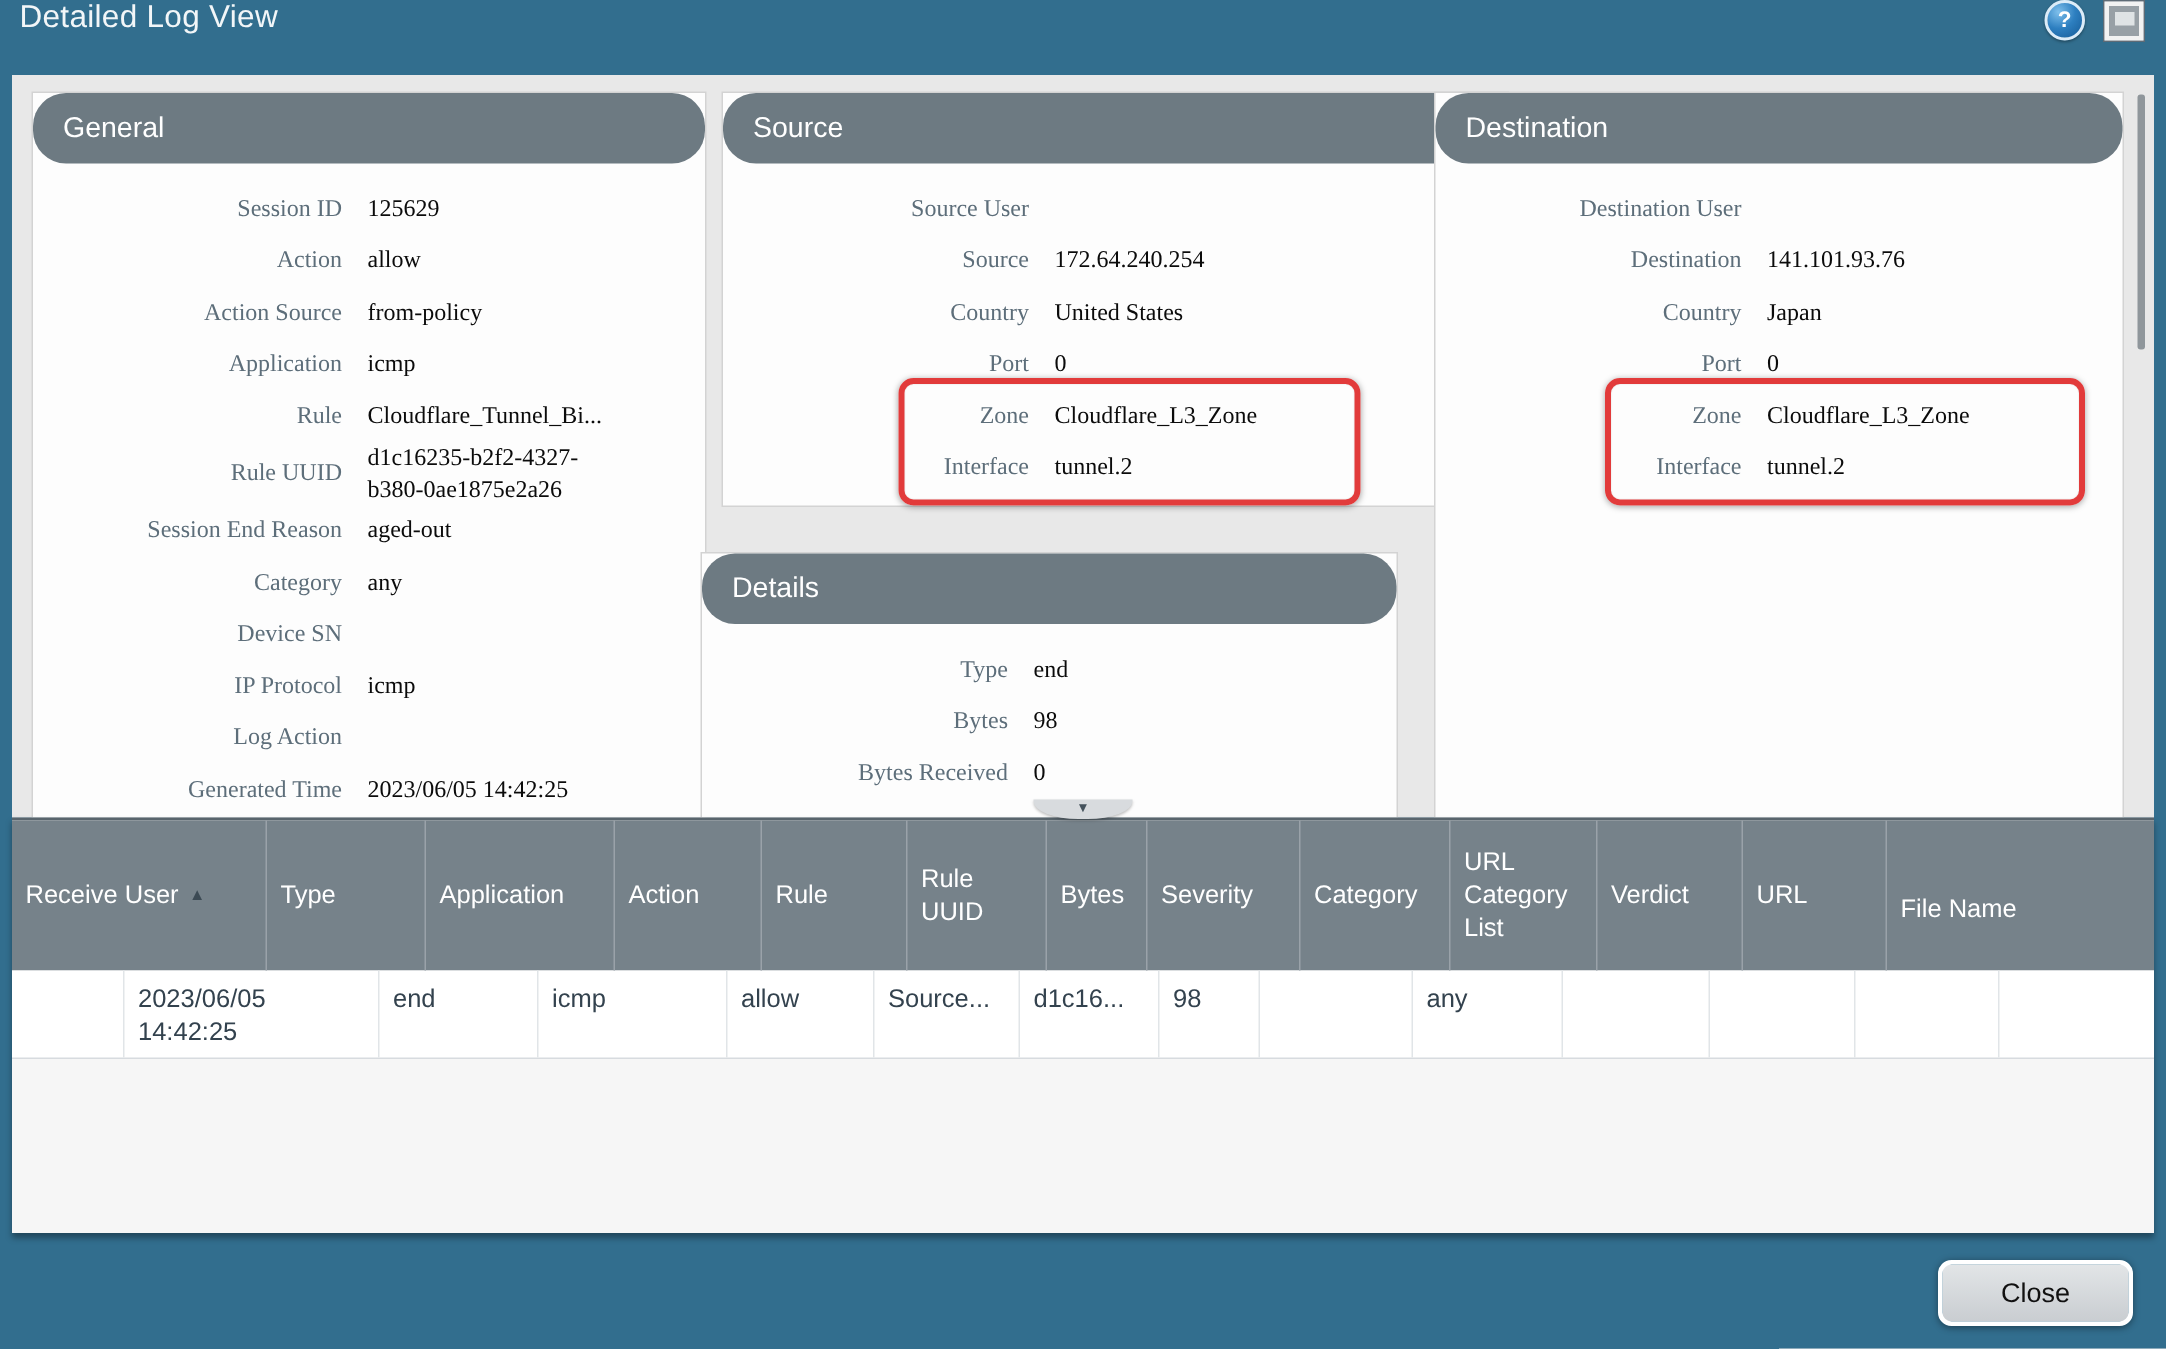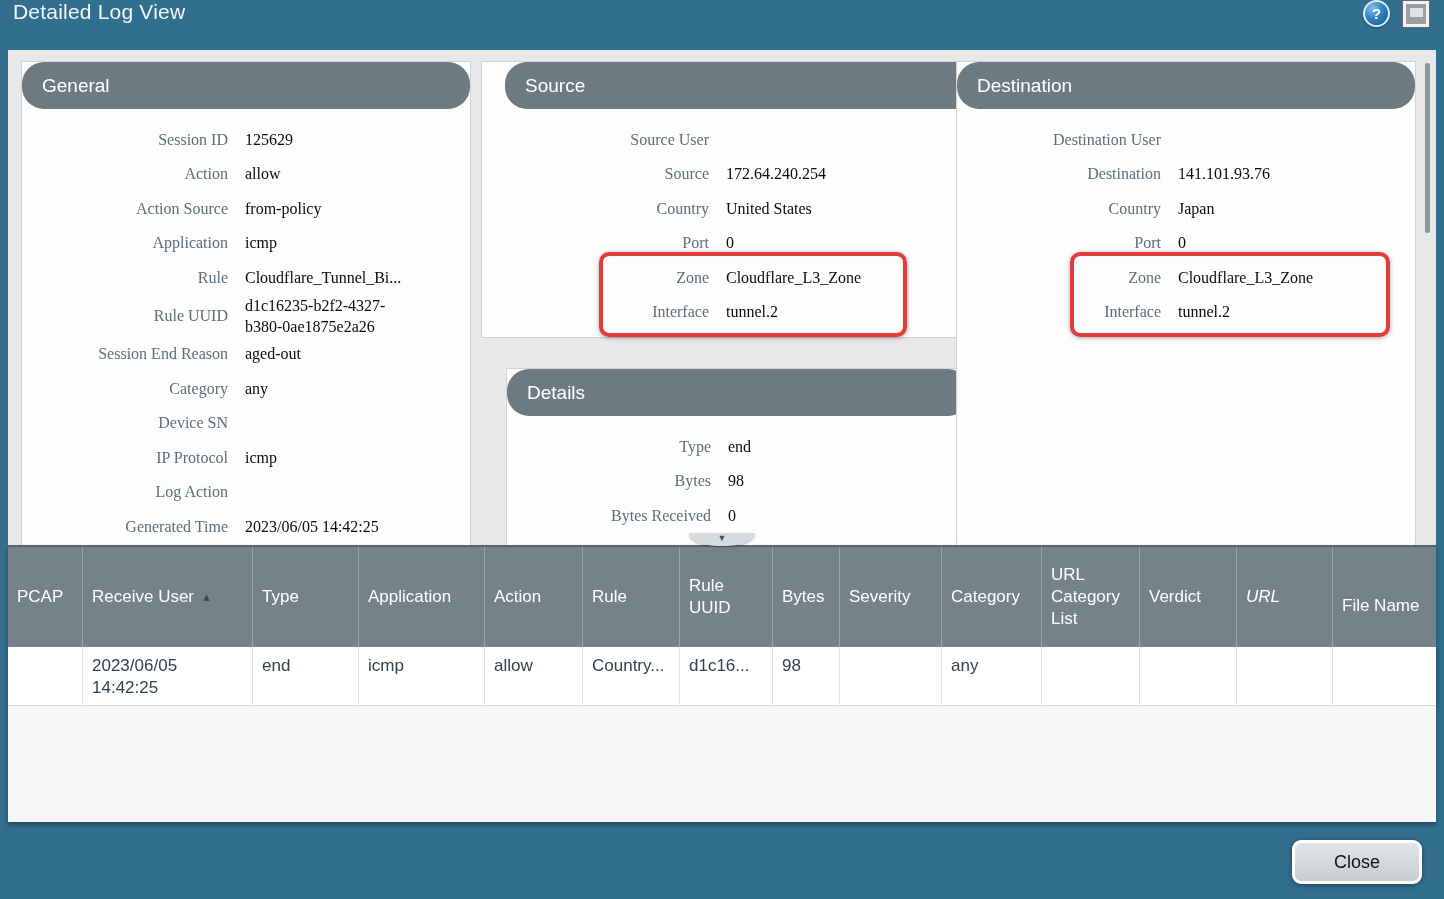--- a/index.html
+++ b/index.html
@@ -34,22 +34,22 @@
     display:flex;align-items:center;padding-left:20px;box-sizing:border-box;border-radius:22px;}
   .panel-body{padding-top:13px;}
   .frow{display:flex;align-items:center;min-height:34.5px;padding:0;font-family:Liberation Serif, serif;}
   .flabel{flex:none;text-align:right;color:#5d6e7a;font-size:16px;line-height:21px;}
   .fvalue{margin-left:17px;color:#0b0b0b;font-size:16px;line-height:21px;overflow-wrap:break-word;}
   .p-general .flabel{width:206px;}
   .p-general .fvalue{max-width:200px;}
   .p-general .fvalue.narrow{max-width:176px;}
   .p-source .flabel,.p-details .flabel,.p-destination .flabel{width:204px;}
   .p-general{left:14px;top:12px;width:448px;height:483px;}
-  .p-source{left:474px;top:12px;width:523px;height:275px;padding-left:23px;}
-  .p-details{left:499px;top:319px;width:463px;height:176px;}
+  .p-source{left:474px;top:12px;width:523px;height:275px;}
+  .p-details{left:460px;top:319px;width:463px;height:176px;}
   .p-destination{left:949px;top:12px;width:458px;height:483px;}
 
   .highlight-box{position:absolute;border:4px solid #e23b3b;border-radius:10px;
     box-shadow:0 1px 4px rgba(0,0,0,.35), inset 0 0 1px rgba(0,0,0,.2);pointer-events:none;}
   .hl-source{left:591px;top:202px;width:300px;height:77px;}
   .hl-destination{left:1062px;top:202px;width:312px;height:77px;}
 
   .scroll-thumb{position:absolute;right:6px;top:13px;width:5px;height:170px;background:#8f969b;border-radius:2px;cursor:pointer;}
 
   
@@ -74,21 +74,21 @@
   .col-2{width:106px;flex:none;}
   .col-3{width:126px;flex:none;}
   .col-4{width:98px;flex:none;}
   .col-5{width:97px;flex:none;}
   .col-6{width:93px;flex:none;}
   .col-7{width:67px;flex:none;}
   .col-8{width:102px;flex:none;}
   .col-9{width:100px;flex:none;}
   .col-10{width:98px;flex:none;}
   .col-11{width:97px;flex:none;}
-  .col-12{width:96px;flex:none;font-style:italic;}
+  .col-12{width:96px;flex:none;}
   .col-13{width:103px;flex:none;}
 
   
   .close-btn{position:absolute;top:840px;right:22px;width:130px;height:44px;
     background:linear-gradient(#e2e5e7,#c9cdd1);border:3px solid #ffffff;border-radius:9px;
     box-sizing:border-box;color:#111;font-size:18px;font-family:"Liberation Sans",sans-serif;
     display:flex;align-items:center;justify-content:center;cursor:pointer;
     box-shadow:0 1px 5px rgba(0,0,0,.4);}
 </style>
 </head>
@@ -243,23 +243,20 @@
 
   <div class="scroll-thumb"></div>
 </div>
 
 <div class="table-panel">
   <div class="collapse-handle">
     <span class="chev">▼</span>
   </div>
 
   <div class="thead">
-    <div class="th col-0">
-        <span>PCAP</span>
-      </div>
     <div class="th col-1">
         <span>Receive User</span>
         <span class="sort">▲</span>
       </div>
     <div class="th col-2">
         <span>Type</span>
       </div>
     <div class="th col-3">
         <span>Application</span>
       </div>
@@ -294,21 +291,21 @@
         <span>File Name</span>
       </div>
   </div>
 
   <div class="trow">
     <div class="td col-0"></div>
     <div class="td col-1">2023/06/05 14:42:25</div>
     <div class="td col-2">end</div>
     <div class="td col-3">icmp</div>
     <div class="td col-4">allow</div>
-    <div class="td col-5">Country...</div>
+    <div class="td col-5">Source...</div>
     <div class="td col-6">d1c16...</div>
     <div class="td col-7">98</div>
     <div class="td col-8"></div>
     <div class="td col-9">any</div>
     <div class="td col-10"></div>
     <div class="td col-11"></div>
     <div class="td col-12"></div>
     <div class="td col-13"></div>
   </div>
 </div>

